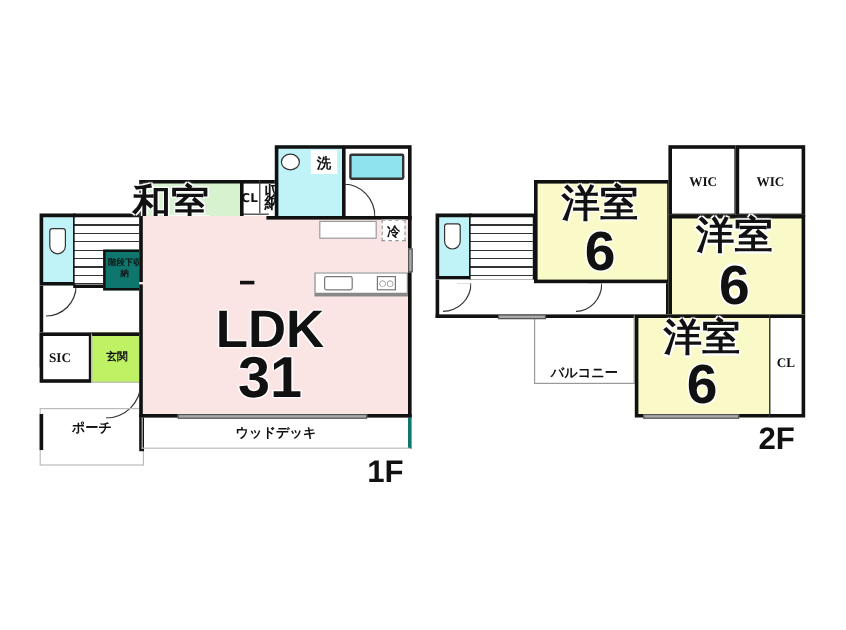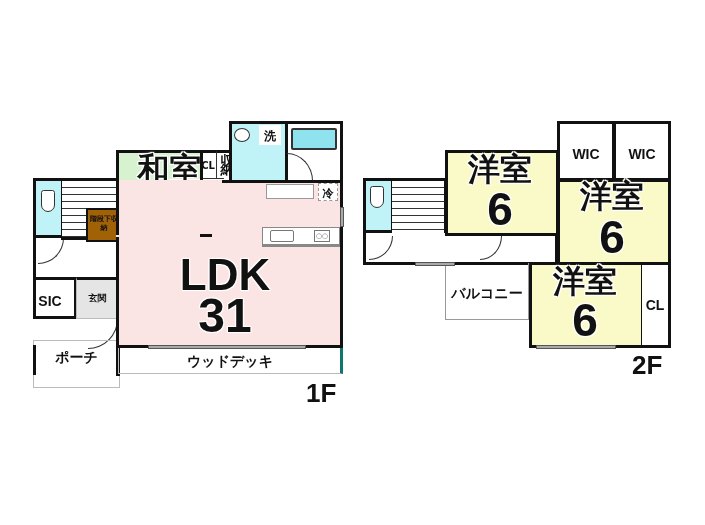--- a/index.html
+++ b/index.html
@@ -2,60 +2,60 @@
 <html><head>
 <meta charset="utf-8">
 <style>
 *{box-sizing:border-box;margin:0;padding:0}
 body{width:705px;height:525px;background:#fff;position:relative;overflow:hidden;font-family:"DejaVu Sans",sans-serif}
 .abs{position:absolute}
 .w{border:3px solid #111}
 .thin{border:1px solid #999}
 .lbl{position:absolute;font-weight:bold;color:#111;text-align:center;white-space:nowrap}
 .big{font-family:"Liberation Sans",sans-serif;font-weight:bold;color:#111;text-shadow:0 0 2px #fff,0 0 3px #fff,1px 1px 0 #fff,-1px -1px 0 #fff,1px -1px 0 #fff,-1px 1px 0 #fff}
-.sm{font-size:14px;font-family:Liberation Sans, sans-serif}
+.sm{font-size:11px;font-family:Liberation Serif, serif}
 .xs{font-size:8px;line-height:9px}
 .stair{background:repeating-linear-gradient(180deg,#fff 0 6px,#333 6px 7px)}
 .win{position:absolute;background:#aaa;border:1px solid #555}
 .door{position:absolute;border:1px solid #333;border-radius:0 0 100% 0;border-top:none;border-left:none}
 .floorlbl{position:absolute;font-family:"Liberation Sans",sans-serif;font-weight:bold;font-size:26px;color:#111}
 </style>
 </head>
 <body>
 
 <div>
 
   <div class="abs w" style="left:33px;top:178px;width:30px;height:60px;background:#bff3f8;border-right-width:2px"></div>
   <div class="abs" style="left:41px;top:190px;width:14px;height:22px;border:1px solid #333;border-radius:3px 3px 8px 8px;background:#fff"></div>
   <div class="door" style="left:38px;top:238px;width:26px;height:26px"></div>
 
   <div class="abs w stair" style="left:61px;top:178px;width:60px;height:62px;border-left-width:1px"></div>
-  <div class="abs" style="left:86px;top:208px;width:34px;height:34px;background:#a16207;border:2px solid #111">
+  <div class="abs" style="left:86px;top:208px;width:34px;height:34px;background:#0f766e;border:2px solid #111">
     <div class="lbl xs" style="left:1px;top:5px;width:30px;white-space:normal;font-size:7px">階段下収納</div>
   </div>
 
   <div class="abs" style="left:33px;top:238px;width:3px;height:68px;background:#111"></div>
 
   <div class="abs w" style="left:33px;top:277px;width:44px;height:42px;background:#fff">
     <div class="lbl sm" style="left:0;top:13px;width:28px">SIC</div>
   </div>
 
-  <div class="abs" style="left:76px;top:277px;width:43px;height:42px;border:1px solid #bbb;border-top:3px solid #111;background:#e5e5e5">
+  <div class="abs" style="left:76px;top:277px;width:43px;height:42px;border:1px solid #bbb;border-top:3px solid #111;background:#bef264">
     <div class="lbl xs" style="left:0;top:14px;width:41px;font-size:9px">玄関</div>
   </div>
   <div class="door" style="left:88px;top:319px;width:30px;height:30px"></div>
 
   <div class="abs" style="left:33px;top:340px;width:87px;height:48px;border:1px solid #bbb">
     <div class="lbl sm" style="left:0;top:8px;width:85px">ポーチ</div>
   </div>
   <div class="abs" style="left:33px;top:345px;width:3px;height:30px;background:#111"></div>
   <div class="abs" style="left:116px;top:340px;width:4px;height:36px;background:#111"></div>
 
   <div class="abs w" style="left:116px;top:150px;width:86px;height:86px;background:#d6f2cf;border-bottom-width:1px;border-right-width:1px"></div>
-  <div class="lbl big" style="left:132px;top:148px;width:75px;font-size:32px">和室</div>
+  <div class="lbl big" style="left:105px;top:148px;width:75px;font-size:32px">和室</div>
   <div class="lbl big" style="left:118px;top:186px;width:80px;font-size:44px">4.8</div>
 
   <div class="abs" style="left:200px;top:150px;width:16px;height:28px;background:#fff;border-top:3px solid #111">
     <div class="lbl xs" style="left:0;top:8px;width:16px;font-size:10px">CL</div>
   </div>
   <div class="abs" style="left:216px;top:150px;width:14px;height:28px;background:#fff;border-left:1px solid #333;border-top:3px solid #111">
     <div class="lbl xs" style="left:1px;top:3px;width:18px;white-space:normal;font-size:13px">収納</div>
   </div>
   <div class="abs" style="left:200px;top:178px;width:24px;height:20px;background:#fff;border-top:1px solid #333">
     <div class="lbl" style="left:0;top:1px;width:22px;font-size:14px;font-family:'Liberation Sans',sans-serif">CL</div>
@@ -118,21 +118,21 @@
   </div>
   <div class="abs w" style="left:613px;top:121px;width:58px;height:60px;background:#fff">
     <div class="lbl sm" style="left:0;top:22px;width:52px">WIC</div>
   </div>
 
   <div class="abs w" style="left:557px;top:179px;width:114px;height:84px;background:#fafac8;border-bottom-width:1px"></div>
   <div class="lbl big" style="left:572px;top:175px;width:80px;font-size:32px">洋室</div>
   <div class="lbl big" style="left:572px;top:210px;width:80px;font-size:46px">6</div>
 
   <div class="abs thin" style="left:445px;top:263px;width:84px;height:57px;border-top:none">
-    <div class="lbl sm" style="left:0;top:22px;width:82px">バルコニー</div>
+    <div class="lbl sm" style="left:0;top:40px;width:82px">バルコニー</div>
   </div>
 
   <div class="abs w" style="left:529px;top:262px;width:114px;height:86px;background:#fafac8;border-right-width:1px"></div>
   <div class="lbl big" style="left:545px;top:260px;width:80px;font-size:32px">洋室</div>
   <div class="lbl big" style="left:545px;top:293px;width:80px;font-size:46px">6</div>
 
   <div class="abs w" style="left:641px;top:262px;width:30px;height:86px;background:#fff;border-left-width:1px">
     <div class="lbl sm" style="left:0;top:32px;width:26px">CL</div>
   </div>
   <div class="win" style="left:536px;top:345px;width:80px;height:4px"></div>

